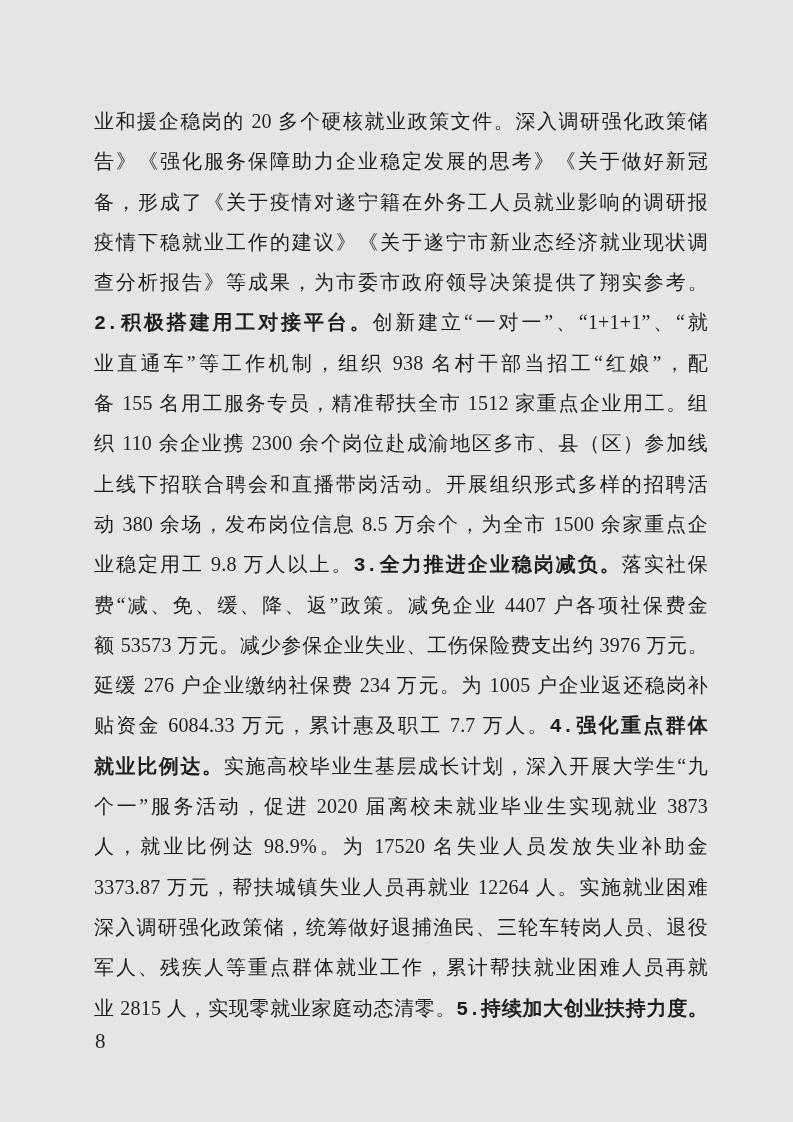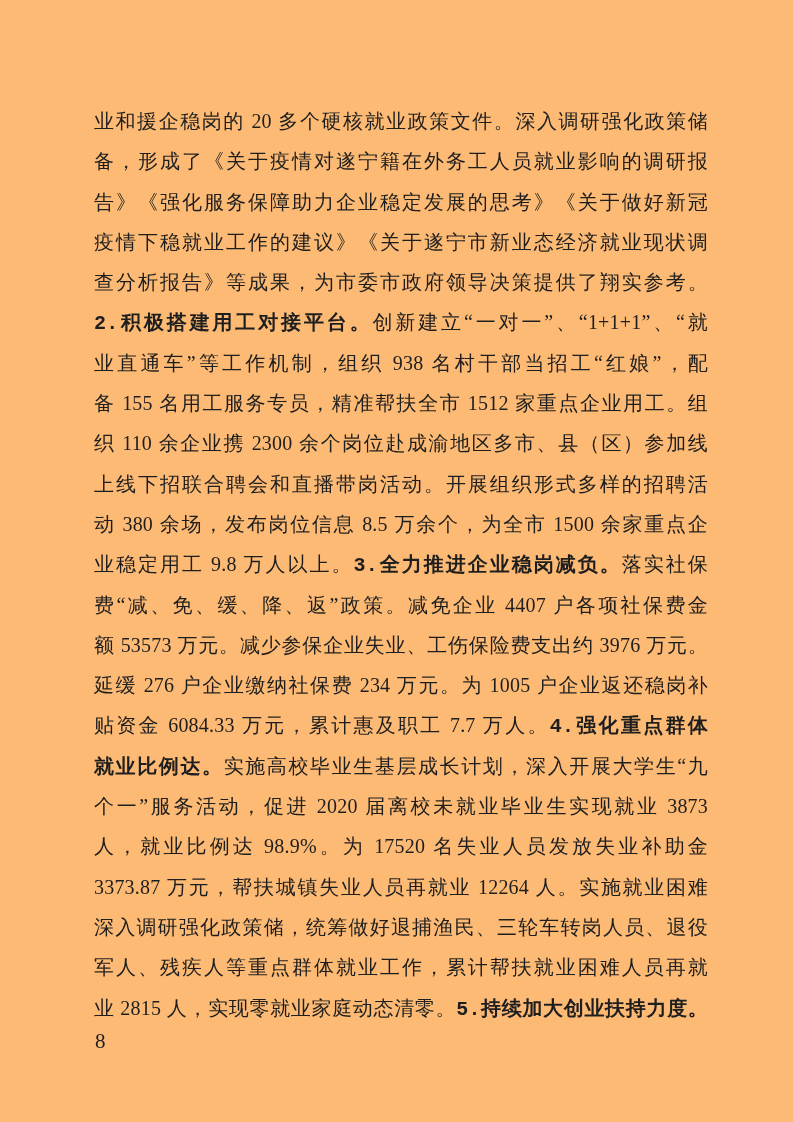--- a/index.html
+++ b/index.html
@@ -4,21 +4,21 @@
 <style>
   html, body {
     margin: 0;
     padding: 0;
     background: #ffffff;
   }
   .page {
     position: relative;
     width: 793px;
     height: 1122px;
-    background: #fdba74;
+    background: #e5e5e5;
     overflow: hidden;
     font-family: "Liberation Serif", "DejaVu Serif", serif;
     color: #1e1e1e;
     box-sizing: border-box;
   }
   .doc-body {
     position: absolute;
     top: 101px;
     left: 94px;
     width: 614px;
@@ -49,22 +49,22 @@
     line-height: 30px;
     color: #1e1e1e;
   }
 </style>
 </head>
 <body>
 
 <div class="page">
   <div class="doc-body" id="doc-body">
       <div class="line"><span class="seg">业和援企稳岗的 20 多个硬核就业政策文件。深入调研强化政策储</span></div>
+      <div class="line"><span class="seg">告》《强化服务保障助力企业稳定发展的思考》《关于做好新冠</span></div>
       <div class="line"><span class="seg">备，形成了《关于疫情对遂宁籍在外务工人员就业影响的调研报</span></div>
-      <div class="line"><span class="seg">告》《强化服务保障助力企业稳定发展的思考》《关于做好新冠</span></div>
       <div class="line"><span class="seg">疫情下稳就业工作的建议》《关于遂宁市新业态经济就业现状调</span></div>
       <div class="line"><span class="seg">查分析报告》等成果，为市委市政府领导决策提供了翔实参考。</span></div>
       <div class="line"><span class="seg bold">2.积极搭建用工对接平台。</span><span class="seg">创新建立“一对一”、“1+1+1”、“就</span></div>
       <div class="line"><span class="seg">业直通车”等工作机制，组织 938 名村干部当招工“红娘”，配</span></div>
       <div class="line"><span class="seg">备 155 名用工服务专员，精准帮扶全市 1512 家重点企业用工。组</span></div>
       <div class="line"><span class="seg">织 110 余企业携 2300 余个岗位赴成渝地区多市、县（区）参加线</span></div>
       <div class="line"><span class="seg">上线下招联合聘会和直播带岗活动。开展组织形式多样的招聘活</span></div>
       <div class="line"><span class="seg">动 380 余场，发布岗位信息 8.5 万余个，为全市 1500 余家重点企</span></div>
       <div class="line"><span class="seg">业稳定用工 9.8 万人以上。</span><span class="seg bold">3.全力推进企业稳岗减负。</span><span class="seg">落实社保</span></div>
       <div class="line"><span class="seg">费“减、免、缓、降、返”政策。减免企业 4407 户各项社保费金</span></div>

